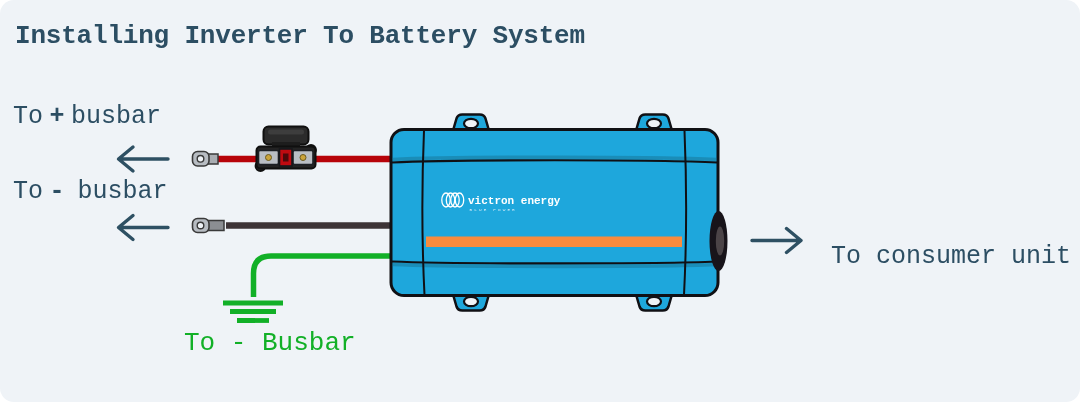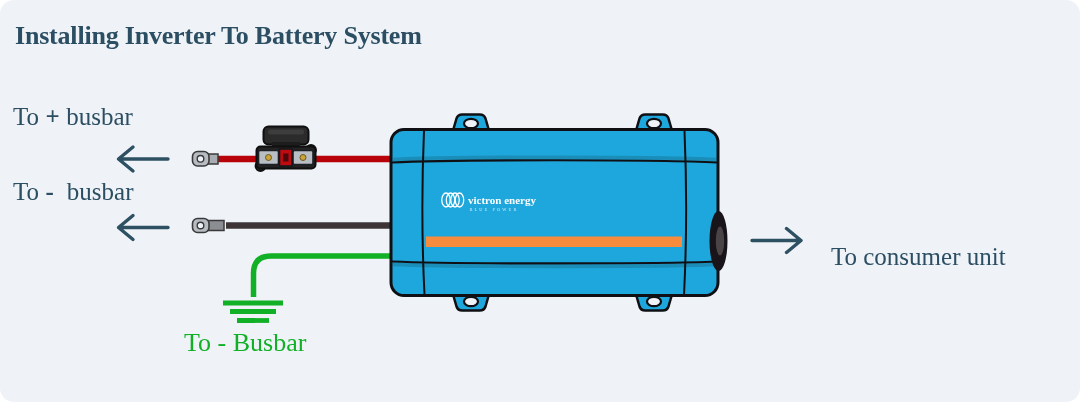--- a/index.html
+++ b/index.html
@@ -2,21 +2,21 @@
 <html><head>
 <meta charset="utf-8">
 <style>
   html,body{margin:0;padding:0;background:#ffffff;}
   .card{
     position:relative;
     width:1080px;height:402px;
     background:#eff3f7;
     border-radius:14px;
     overflow:hidden;
-    font-family:Liberation Serif, serif;
+    font-family:Liberation Mono, monospace;
   }
   .title{
     position:absolute;left:15px;top:23px;
     font-size:26px;font-weight:700;letter-spacing:-0.2px;
     color:#2c4e63;line-height:1;white-space:nowrap;
   }
   .label{
     position:absolute;line-height:1;white-space:nowrap;
     color:#2c4e63;font-size:25px;
   }

